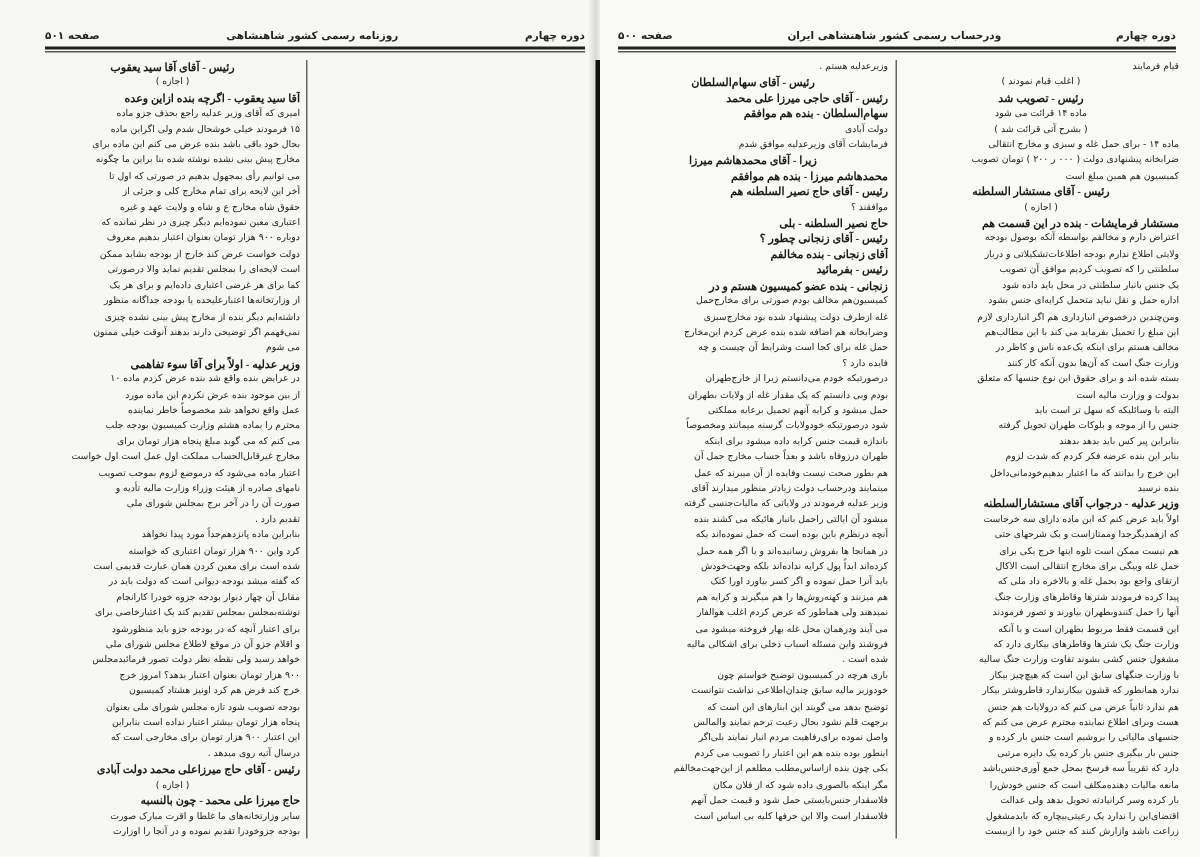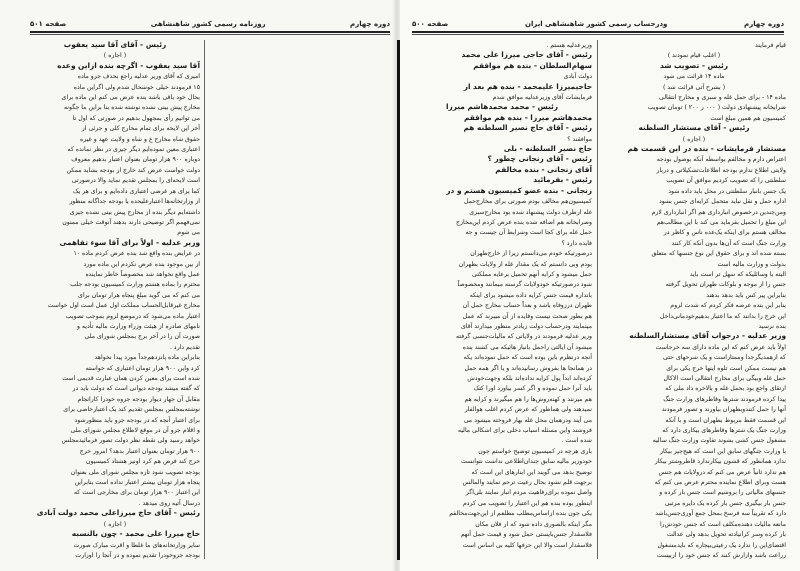--- a/index.html
+++ b/index.html
@@ -11,21 +11,21 @@
   .gutter-shadow{position:absolute;top:0;bottom:0;width:10px;background:linear-gradient(to right,rgba(0,0,0,0),rgba(0,0,0,0.12),rgba(0,0,0,0));}
   .header{position:absolute;top:18px;height:12px;display:flex;justify-content:space-between;align-items:center;direction:rtl;font-size:7px;font-weight:bold;color:#222;}
   .page-left .header{left:30px;width:360px;}
   .page-right .header{left:12px;width:372px;}
   .rule{position:absolute;top:31px;height:2px;background:#222;}
   .rule-thin{position:absolute;top:34px;height:1px;background:#555;}
   .page-left .rule,.page-left .rule-thin{left:30px;width:360px;}
   .page-right .rule,.page-right .rule-thin{left:12px;width:372px;}
   .col{position:absolute;top:40px;direction:rtl;text-align:justify;font-size:6.2px;line-height:10.4px;color:#1b1b1b;overflow:hidden;}
   .col p{margin:0;}
-  .col .spk{font-weight:bold;font-size:7.4px;}
+  .col .spk{font-weight:bold;font-size:7.4px;font-family:Liberation Serif, serif;}
   .col .center{text-align:center;}
   .col-divider{position:absolute;top:40px;bottom:12px;width:1px;background:#666;}
   .edge-mark{position:absolute;width:3px;background:#111;}
 </style>
 </head>
 <body>
 
 <div class="spread">
 
   <div class="page page-left">
@@ -101,26 +101,26 @@
     <div class="header">
       <span>دوره چهارم</span>
       <span>ودرحساب رسمی کشور شاهنشاهی ایران</span>
       <span>صفحه ۵۰۰</span>
     </div>
     <div class="rule"></div>
     <div class="rule-thin"></div>
 
     <div class="col" id="right-col-left" style="left:12px;width:180px;height:520px;">
         <p>وزیرعدلیه هستم .</p>
+        <p class="spk center">رئیس - آقای سهام‌السلطان</p>
         <p class="spk">رئیس - آقای حاجی میرزا علی محمد</p>
         <p class="spk">سهام‌السلطان - بنده هم موافقم</p>
         <p>دولت آبادی</p>
-        <p class="spk">حاجیمیرزا علیمحمد - بنده هم بعد از</p>
         <p>فرمایشات آقای وزیرعدلیه موافق شدم</p>
-        <p class="spk center">رئیس - محمد محمدهاشم میرزا</p>
+        <p class="spk center">زیرا - آقای محمدهاشم میرزا</p>
         <p class="spk">محمدهاشم میرزا - بنده هم موافقم</p>
         <p class="spk">رئیس - آقای حاج نصیر السلطنه هم</p>
         <p>موافقند ؟</p>
         <p class="spk">حاج نصیر السلطنه - بلی</p>
         <p class="spk">رئیس - آقای زنجانی چطور ؟</p>
         <p class="spk">آقای زنجانی - بنده مخالفم</p>
         <p class="spk">رئیس - بفرمائید</p>
         <p class="spk">زنجانی - بنده عضو کمیسیون هستم و در</p>
         <p>کمیسیون‌هم مخالف بودم صورتی برای مخارج‌حمل</p>
         <p>غله ازطرف دولت پیشنهاد شده بود مخارج‌سبزی</p>

